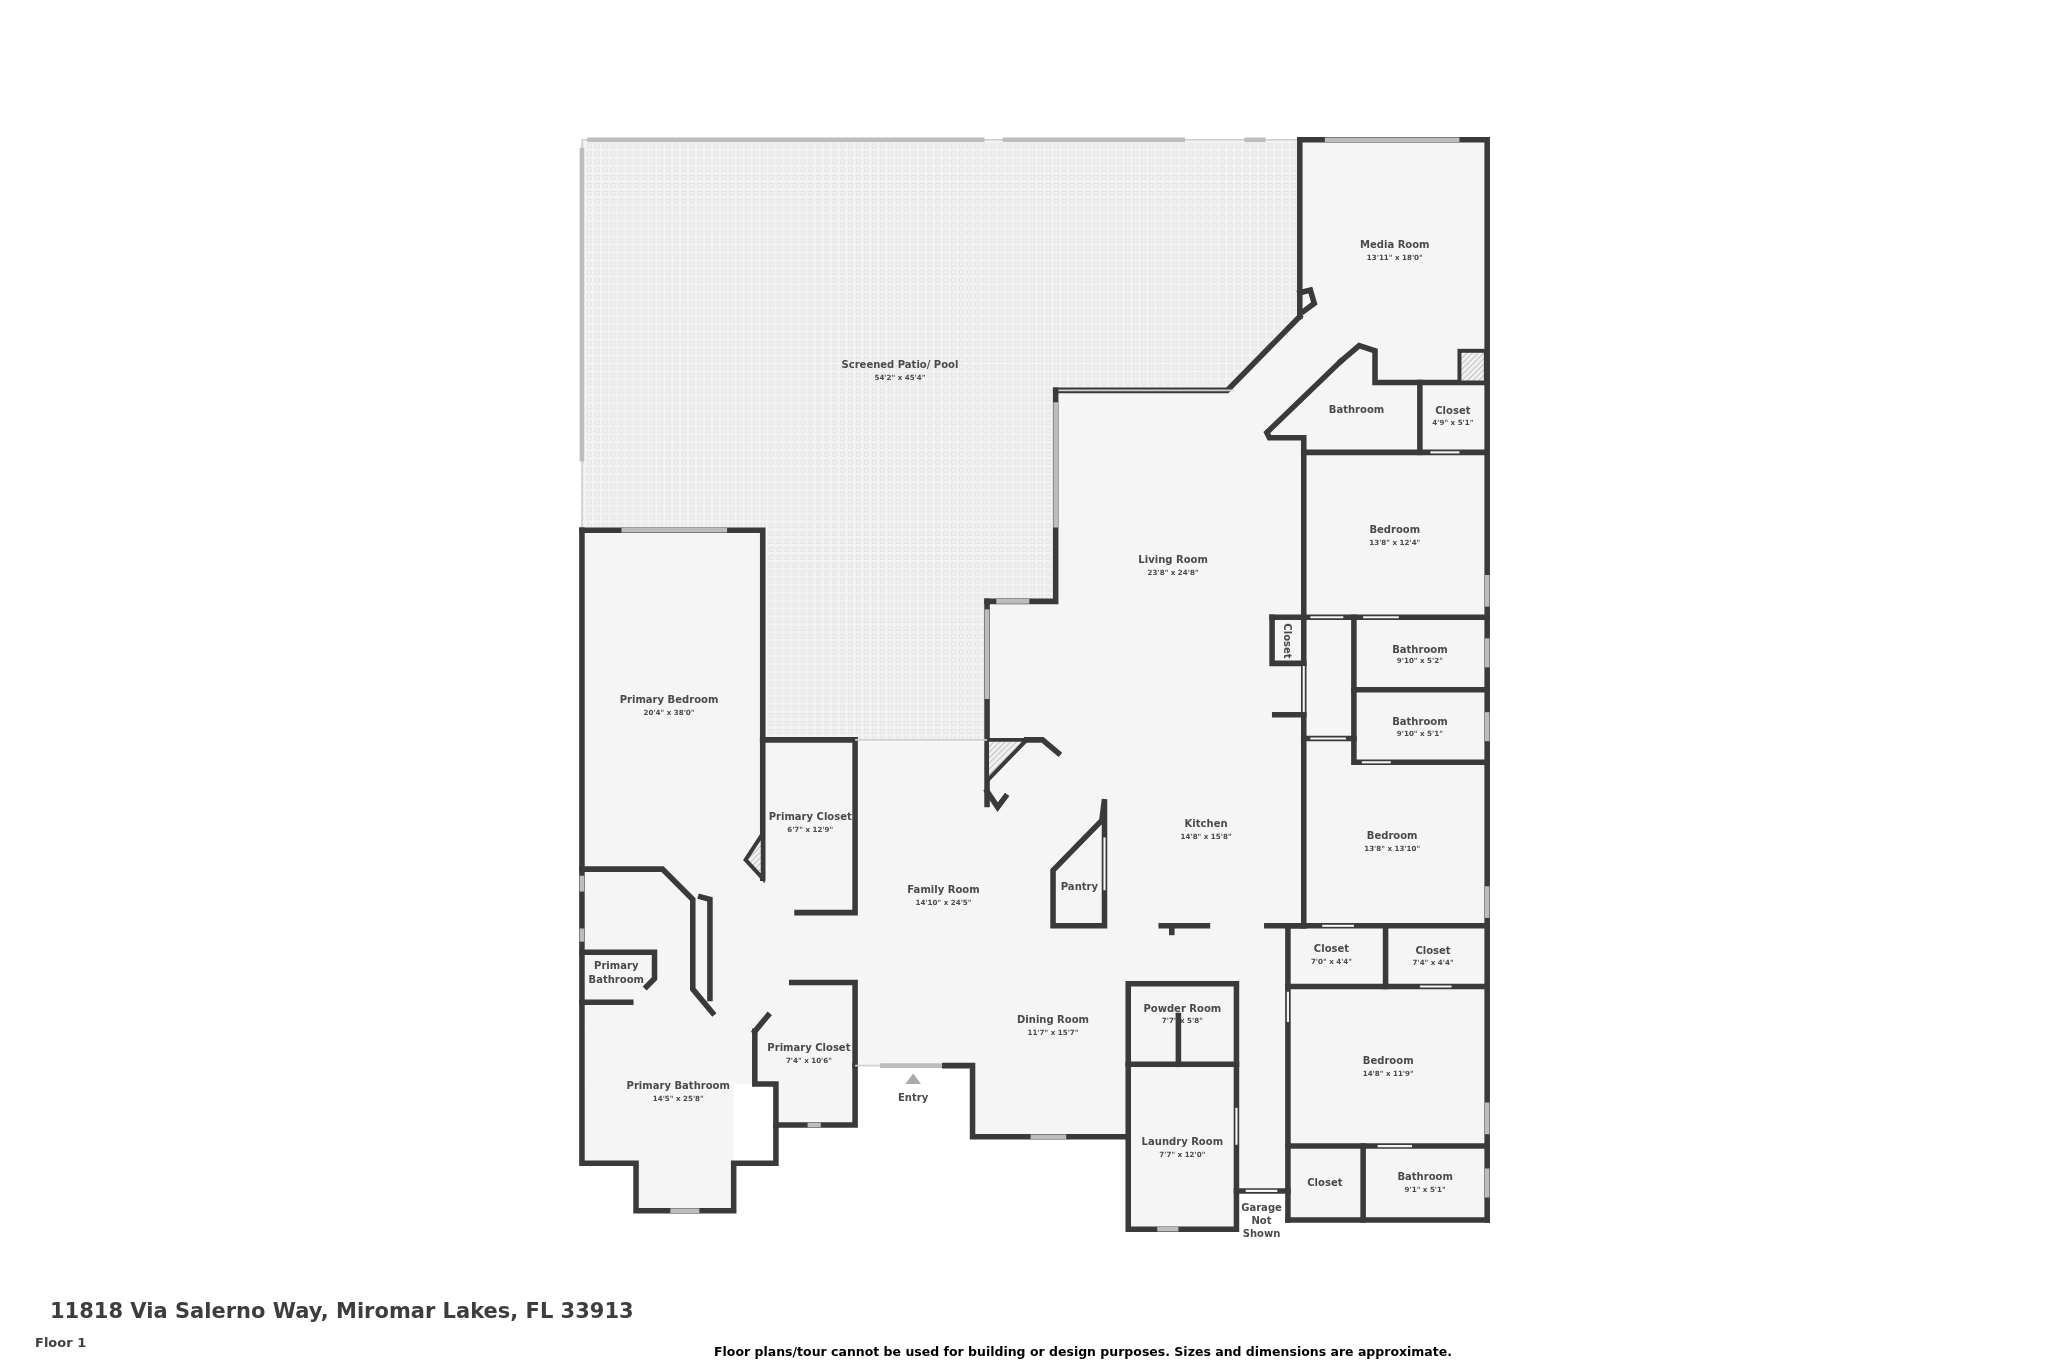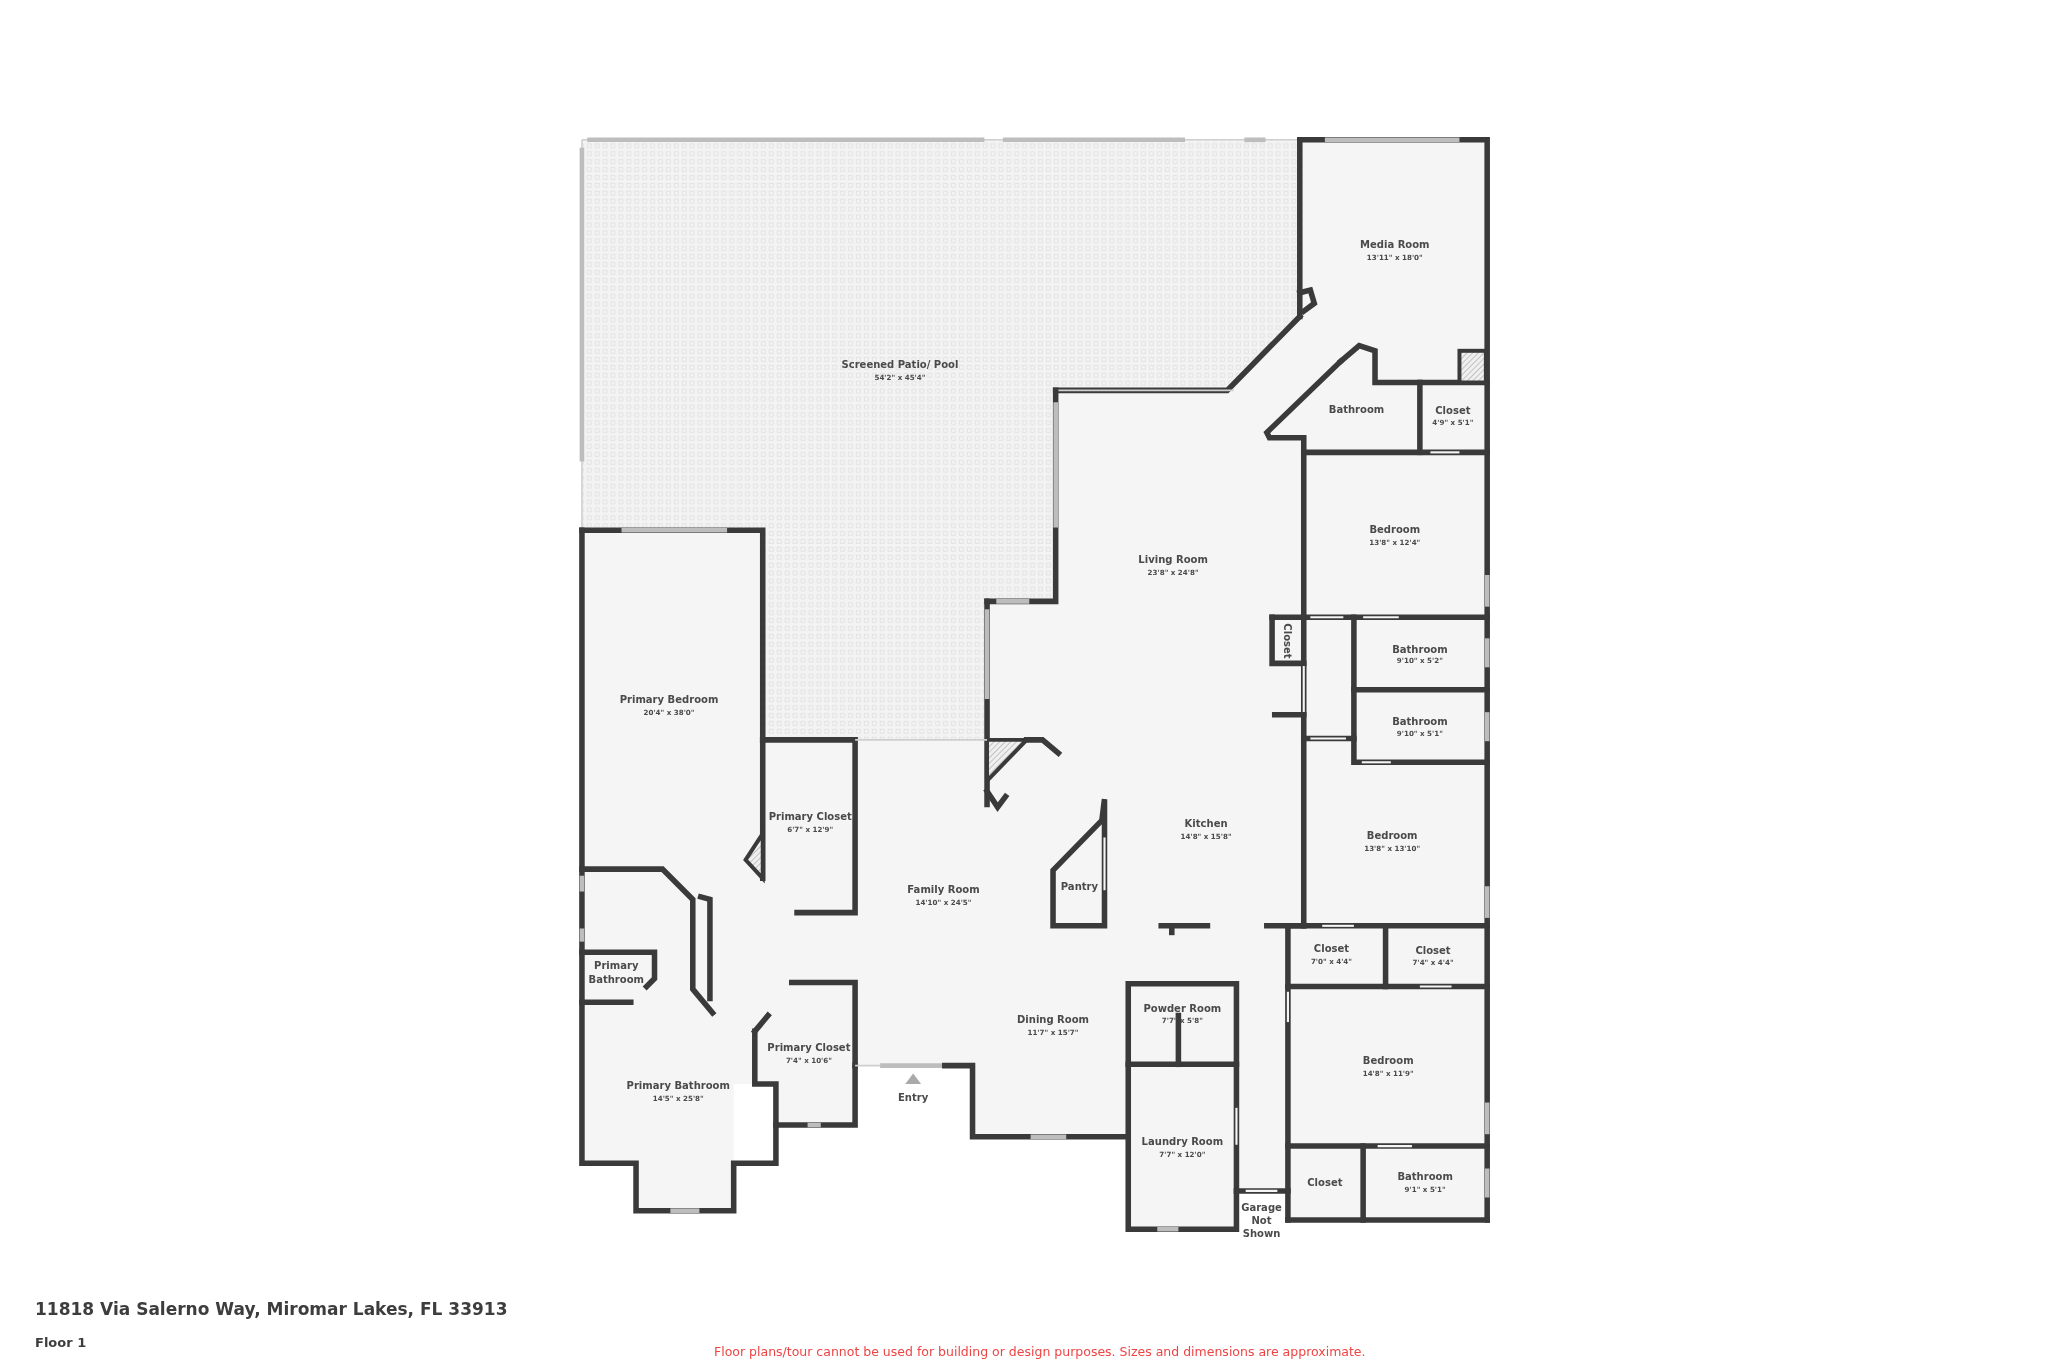--- a/index.html
+++ b/index.html
@@ -6,25 +6,25 @@
   body { width: 2048px; height: 1365px; position: relative; overflow: hidden;
          font-family: "DejaVu Sans", "Liberation Sans", sans-serif; color: #3d3d3d; }
   #plan { position: absolute; left: 0; top: 0; width: 2048px; height: 1365px; }
   .wall { stroke: #3a3a3a; stroke-width: 4.2; fill: none; stroke-linecap: square; stroke-linejoin: miter; }
   .thin { stroke: #cfcfcf; stroke-width: 1.2; fill: none; }
   .win  { stroke: #bdbdbd; stroke-width: 3.5; fill: none; }
   .winin{ stroke: #f5f5f5; stroke-width: 1.6; fill: none; }
   .room { fill: #f5f5f5; stroke: none; }
   .lbl  { font-family: "DejaVu Sans", "Liberation Sans", sans-serif; font-weight: bold; font-size: 7.6px; fill: #4a4a4a; text-anchor: middle; }
   .dim  { font-family: "DejaVu Sans", "Liberation Sans", sans-serif; font-weight: bold; font-size: 5.4px; fill: #4a4a4a; text-anchor: middle; }
-  .footer-address { position: absolute; left: 35px; top: 1299px; font-size: 17px; font-weight: bold; color: #3d3d3d;
+  .footer-address { position: absolute; left: 50px; top: 1299px; font-size: 21px; font-weight: bold; color: #3d3d3d;
                     font-family: "DejaVu Sans", "Liberation Sans", sans-serif; text-align: right; }
   .footer-floor { position: absolute; left: 35px; top: 1335px; font-size: 13px; font-weight: bold; color: #3d3d3d;
                   font-family: "DejaVu Sans", "Liberation Sans", sans-serif; }
-  .footer-disclaimer { position: absolute; left: 714px; top: 1344px; font-size: 12.5px; font-weight: normal; color: #ef4444;
+  .footer-disclaimer { position: absolute; left: 714px; top: 1344px; font-size: 12.5px; font-weight: bold; color: #000000;
                        font-family: "DejaVu Sans", "Liberation Sans", sans-serif; white-space: nowrap; }
 </style>
 </head>
 <body>
 
 <svg id="plan" viewBox="0 0 1552 1035" preserveAspectRatio="none" xmlns="http://www.w3.org/2000/svg">
   <defs>
     <pattern id="tile" width="6" height="6" patternUnits="userSpaceOnUse">
       <rect width="6" height="6" fill="#f3f3f3"></rect>
       <rect x="1" y="1" width="3" height="3" fill="none" stroke="#e2e2e2" stroke-width="0.7"></rect>

